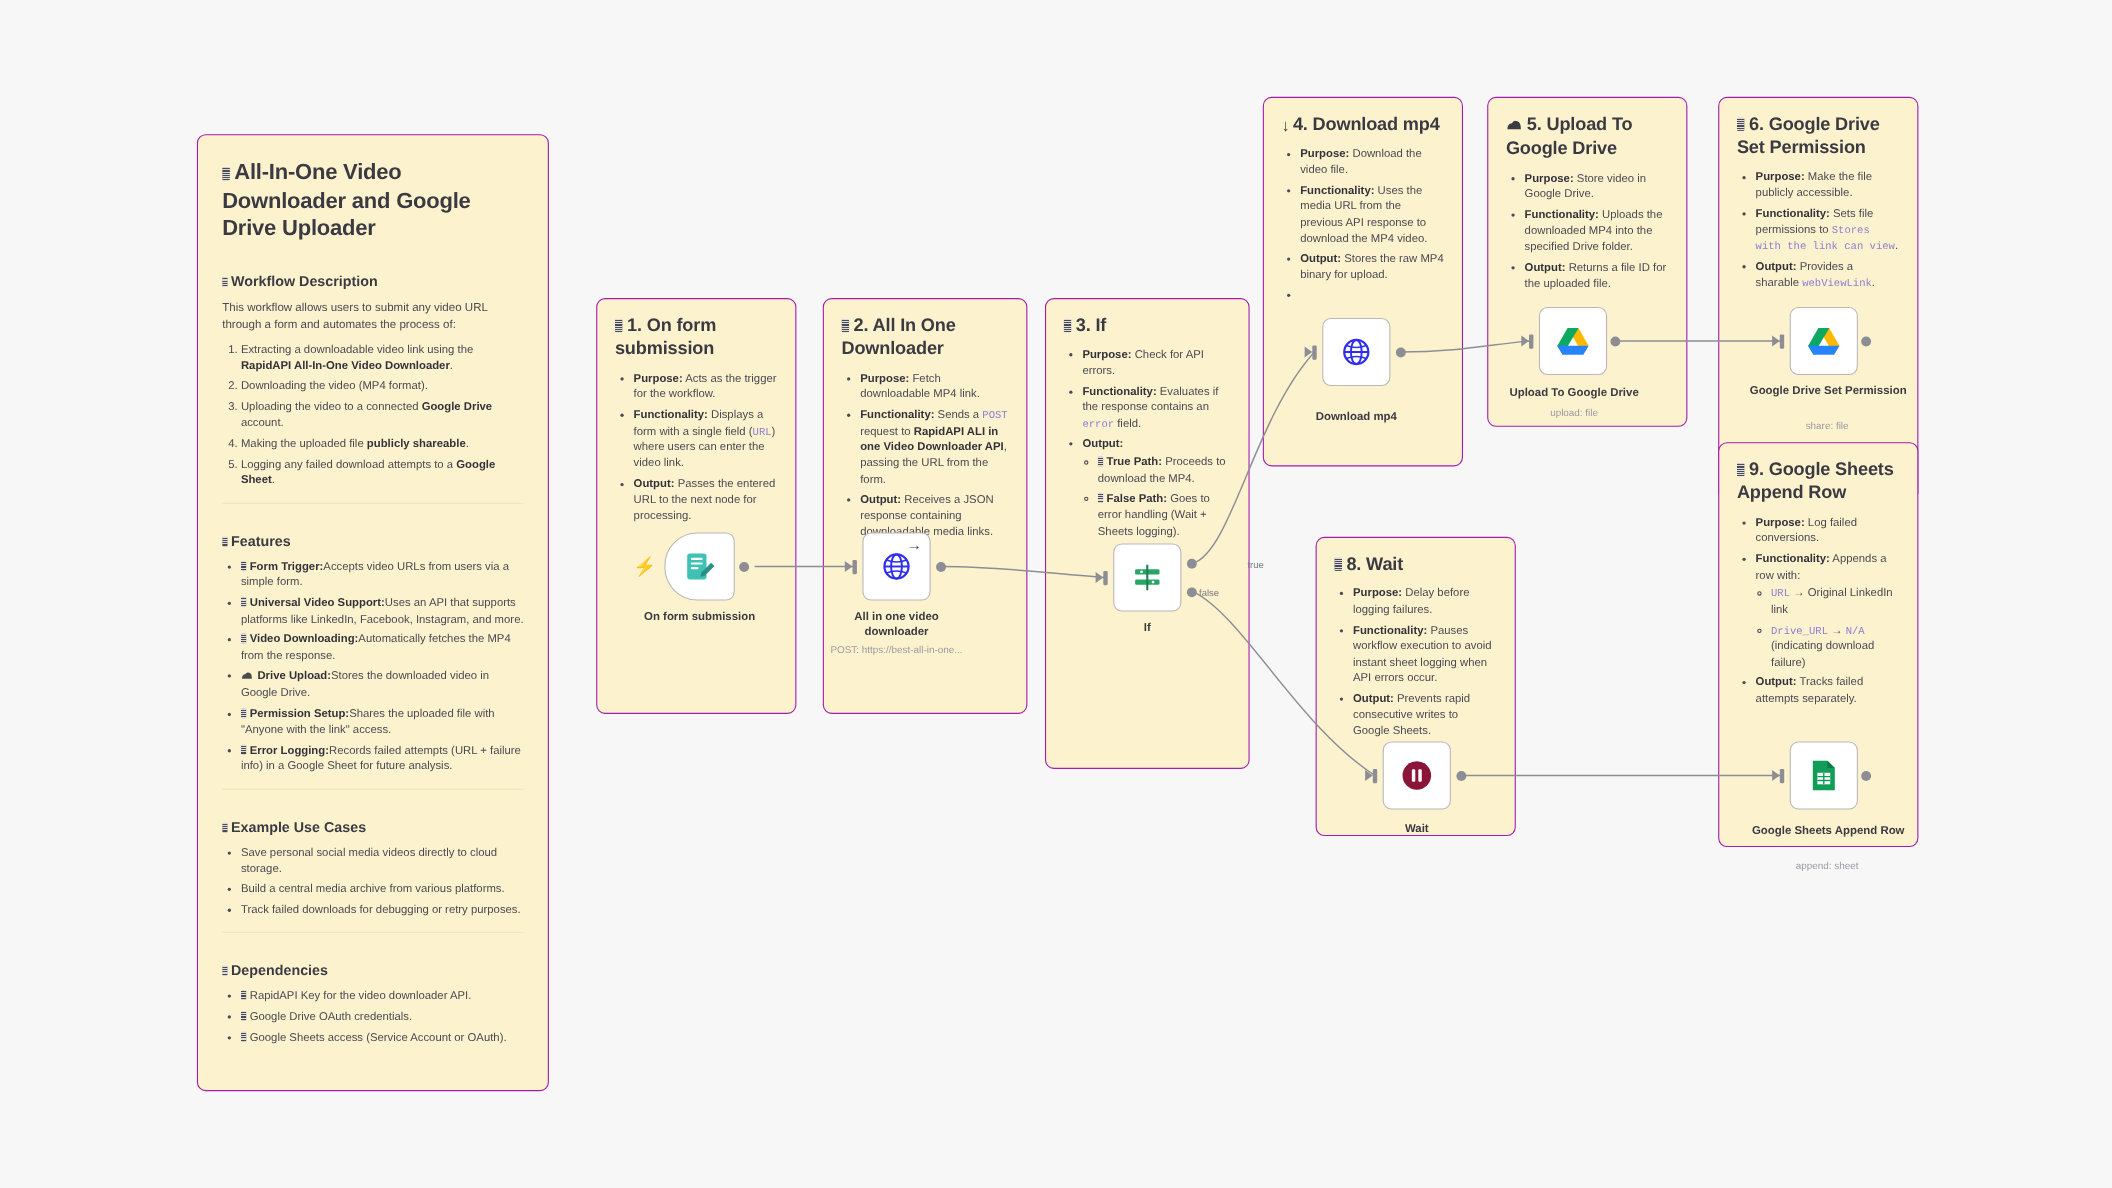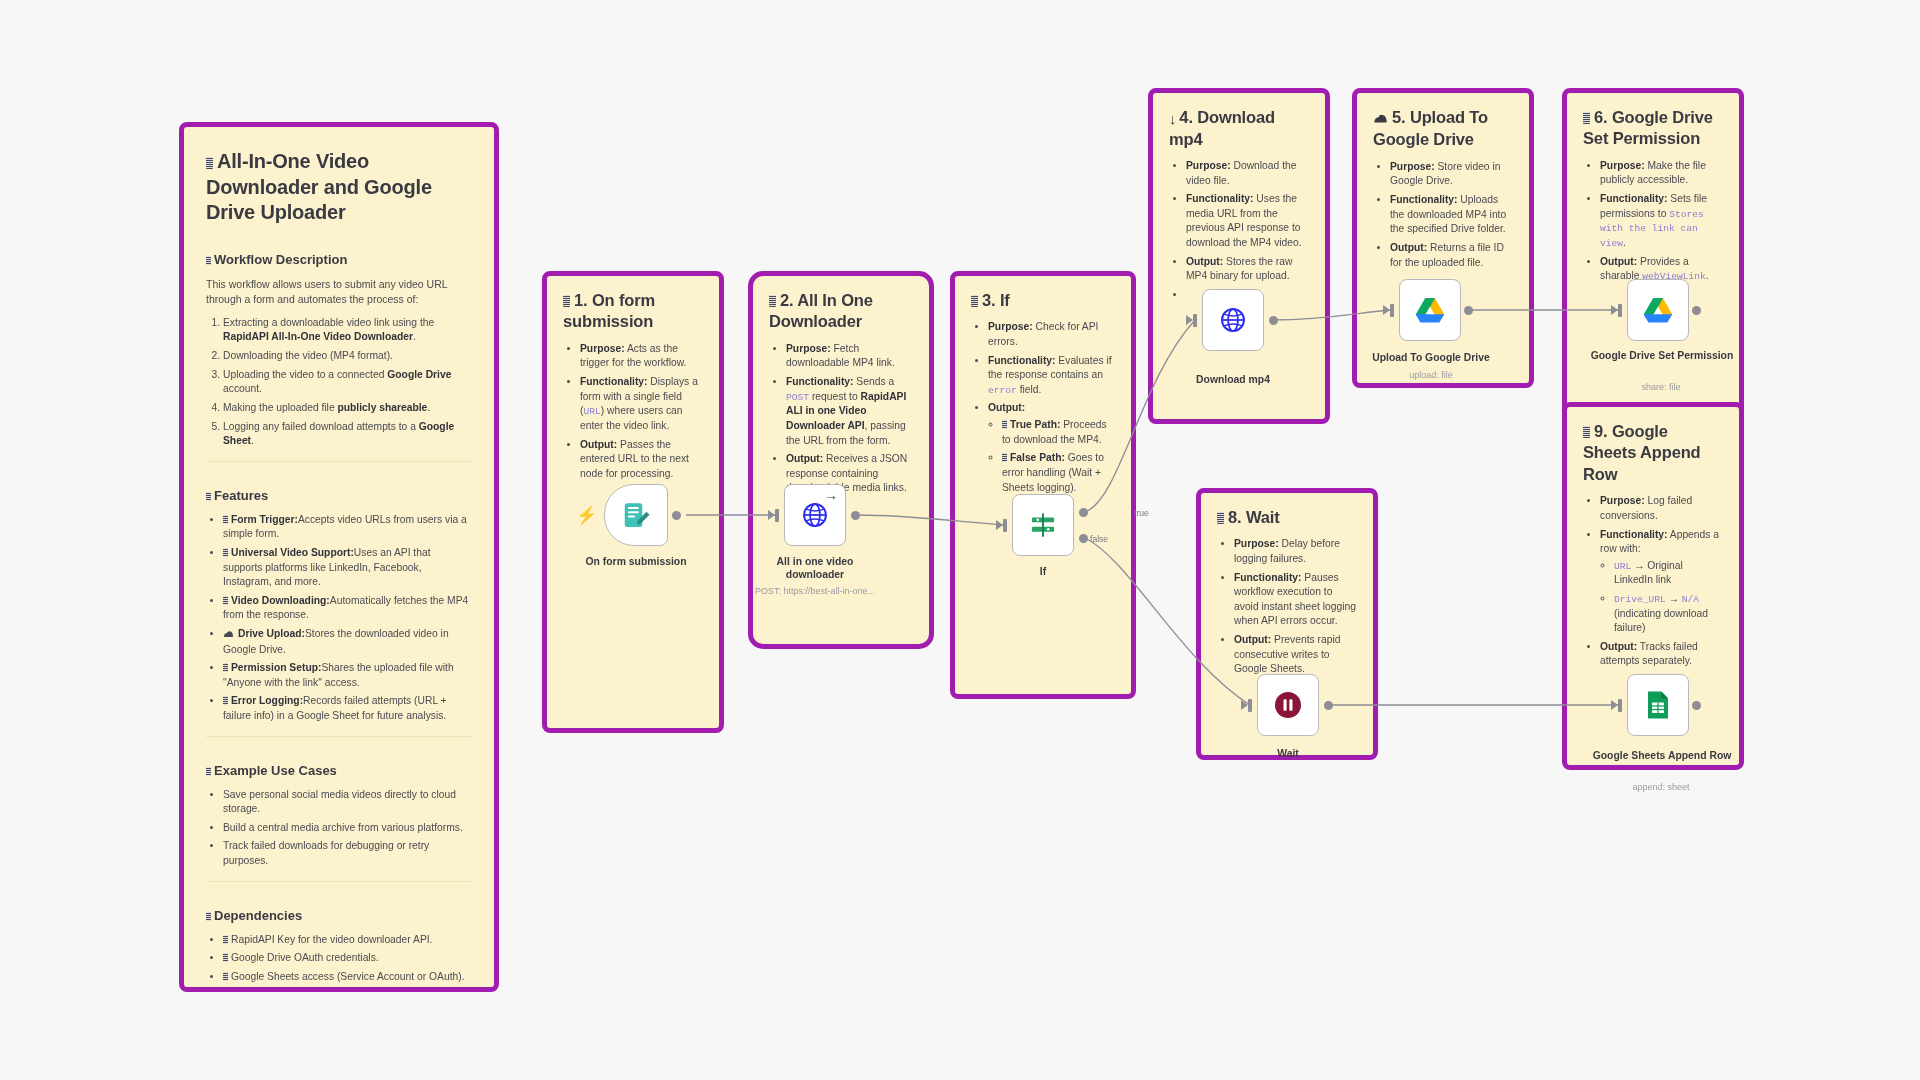--- a/index.html
+++ b/index.html
@@ -12,21 +12,21 @@
   }
   #canvas {
     position: relative;
     width: 1920px; height: 1080px;
     background: #f7f7f8;
   }
   
   .sticky {
     position: absolute;
     background: #fdf2ce;
-    border: 5px solid #a21caf;
+    border: 1px solid #a21caf;
     border-radius: 8px;
     padding: 14px 16px 16px 16px;
     color: #3c3c44;
   }
   .sticky h1 {
     font-size: 20px;
     line-height: 1.28;
     font-weight: 700;
     margin: 2px 0 14px 0;
     color: #3a3a42;
@@ -217,32 +217,32 @@
     <h2>
       <span class="glyph sm"></span><span>Dependencies</span>
     </h2>
     <ul>
       <li><span class="glyph sm"></span><span>RapidAPI Key for the video downloader API.</span></li>
       <li><span class="glyph sm"></span><span>Google Drive OAuth credentials.</span></li>
       <li><span class="glyph sm"></span><span>Google Sheets access (Service Account or OAuth).</span></li>
     </ul>
   </div>
 
-  <div class="sticky" style="left:542px; top:271px; width:182px; height:462px;">
+  <div class="sticky" style="left:542px; top:271px; width:182px; height:378px;">
     <h3>
       <span class="glyph"></span><span>1. On form submission</span>
     </h3>
     <ul>
       <li><b>Purpose:</b><span> Acts as the trigger for the workflow.</span></li>
       <li><b>Functionality:</b><span> Displays a form with a single field (</span><span class="code">URL</span><span>) where users can enter the video link.</span></li>
       <li><b>Output:</b><span> Passes the entered URL to the next node for processing.</span></li>
     </ul>
   </div>
 
-  <div class="sticky" style="left:748px; top:271px; width:186px; height:378px;border-radius:15px;">
+  <div class="sticky" style="left:748px; top:271px; width:186px; height:378px;">
     <h3>
       <span class="glyph"></span><span>2. All In One Downloader</span>
     </h3>
     <ul>
       <li><b>Purpose:</b><span> Fetch downloadable MP4 link.</span></li>
       <li><b>Functionality:</b><span> Sends a </span><span class="code">POST</span><span> request to </span><b>RapidAPI ALI in one Video Downloader API</b><span>, passing the URL from the form.</span></li>
       <li><b>Output:</b><span> Receives a JSON response containing downloadable media links.</span></li>
     </ul>
   </div>
 

